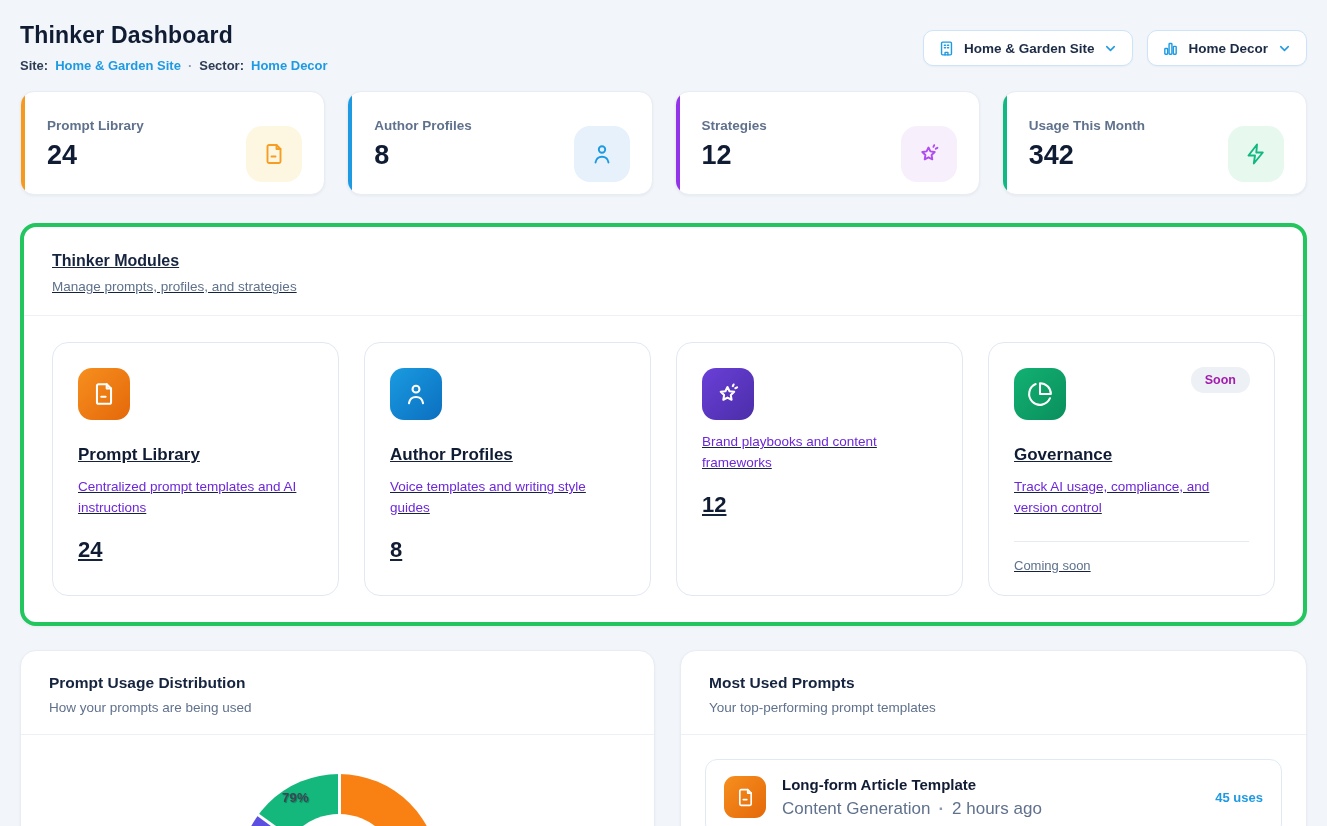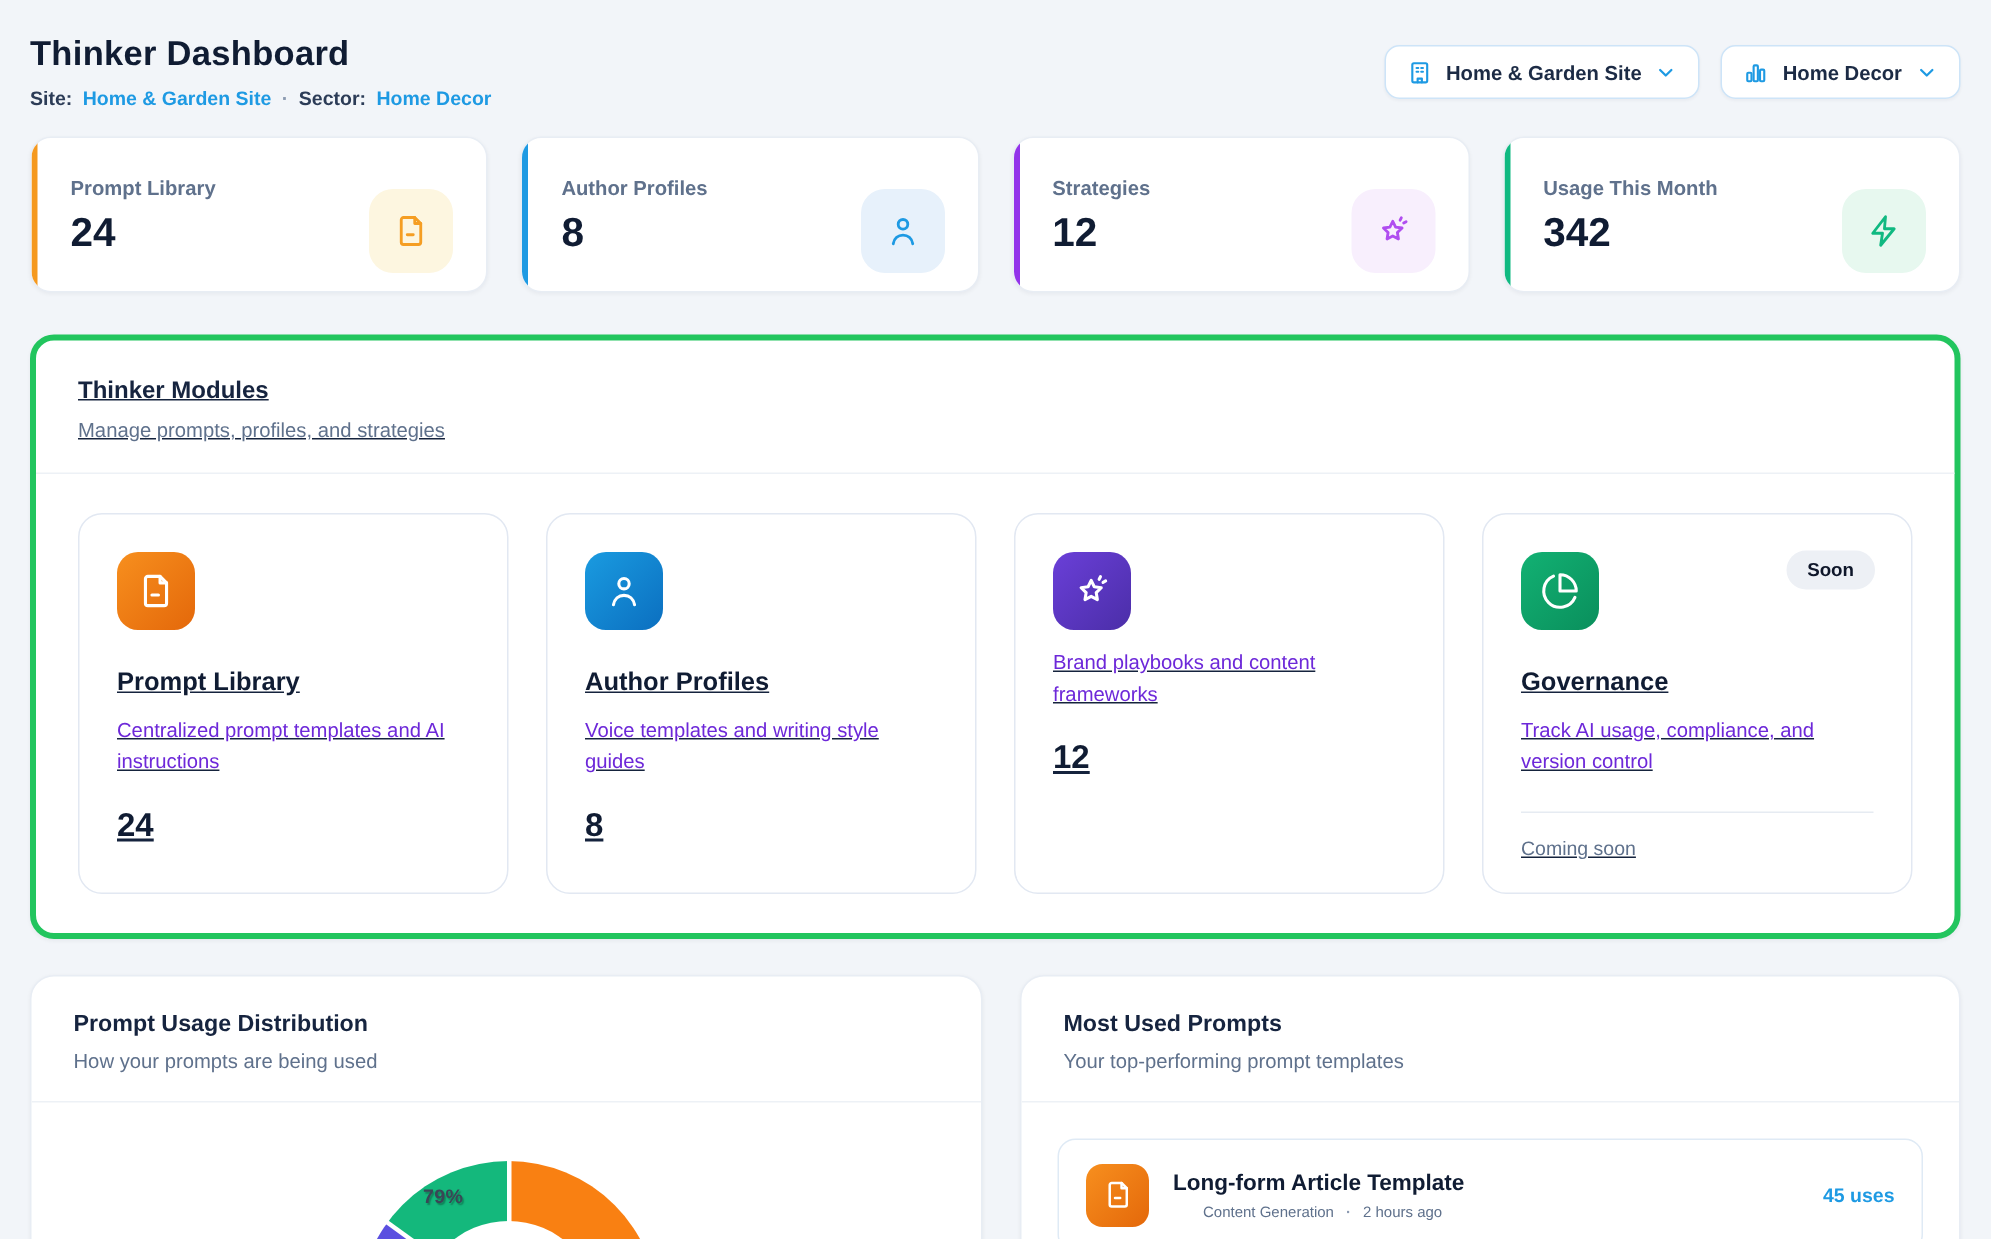--- a/index.html
+++ b/index.html
@@ -65,21 +65,21 @@
   }
   .module-iconbox { width:52px; height:52px; border-radius:14px; display:flex; align-items:center; justify-content:center; color:#fff; }
   .m0 .module-iconbox { background:linear-gradient(135deg,#f78f1e,#e4680a); }
   .m1 .module-iconbox { background:linear-gradient(135deg,#1a9be0,#0b6fc0); }
   .m2 .module-iconbox { background:linear-gradient(135deg,#6a3fd8,#4b2ea8); }
   .m3 .module-iconbox { background:linear-gradient(135deg,#12b173,#0a8f5c); }
   .module-title { font-size:17px; font-weight:800; color:#101c33; margin-top:25px; }
   .module-desc { font-size:13.5px; color:#6d28d9; line-height:1.55; margin-top:12px; }
   .module-count { font-size:22px; font-weight:800; color:#101c33; margin-top:18px; }
   .soon-badge {
-    position:absolute; top:24px; right:24px; background:#edf0f5; color:#0f172a;
+    position:absolute; top:24px; right:24px; background:#edf0f5; color:#a21caf;
     font-size:12.5px; font-weight:700; border-radius:999px; padding:6px 14px;
   }
   .gov-divider { border-top:1px solid #e6ebf2; margin-top:22px; }
   .gov-footer { font-size:13px; color:#5f718c; margin-top:16px; }
 
   
   .bottom-row { display:flex; gap:25px; margin-top:24px; }
   .panel {
     background:#fff; border:1px solid #e8edf4; border-radius:16px; height:430px;
     box-shadow:0 1px 3px rgba(16,24,40,.05); overflow:hidden;
@@ -104,21 +104,21 @@
 
   
   .prompt-list { padding:24px 24px; }
   .prompt-item {
     display:flex; align-items:center; gap:16px; border:1px solid #dfeaf5; border-radius:12px;
     padding:16px 18px; background:#fff; cursor:pointer;
   }
   .prompt-iconbox { width:42px; height:42px; border-radius:11px; background:linear-gradient(135deg,#f78f1e,#e4680a); display:flex; align-items:center; justify-content:center; color:#fff; flex:none; }
   .prompt-item-main { flex:1; }
   .prompt-item-title { font-size:15px; font-weight:800; color:#101c33; }
-  .prompt-item-meta { display:flex; gap:8px; font-size:10px; color:#5f718c; margin-top:6px;margin-left:20px; }
+  .prompt-item-meta { display:flex; gap:8px; font-size:17px; color:#5f718c; margin-top:6px; }
   .prompt-uses { font-size:13px; font-weight:800; color:#1e9ae3; }
 
   svg { display:block; }
 </style>
 </head>
 <body>
 
 <div class="page">
 
   <div class="header-row">

